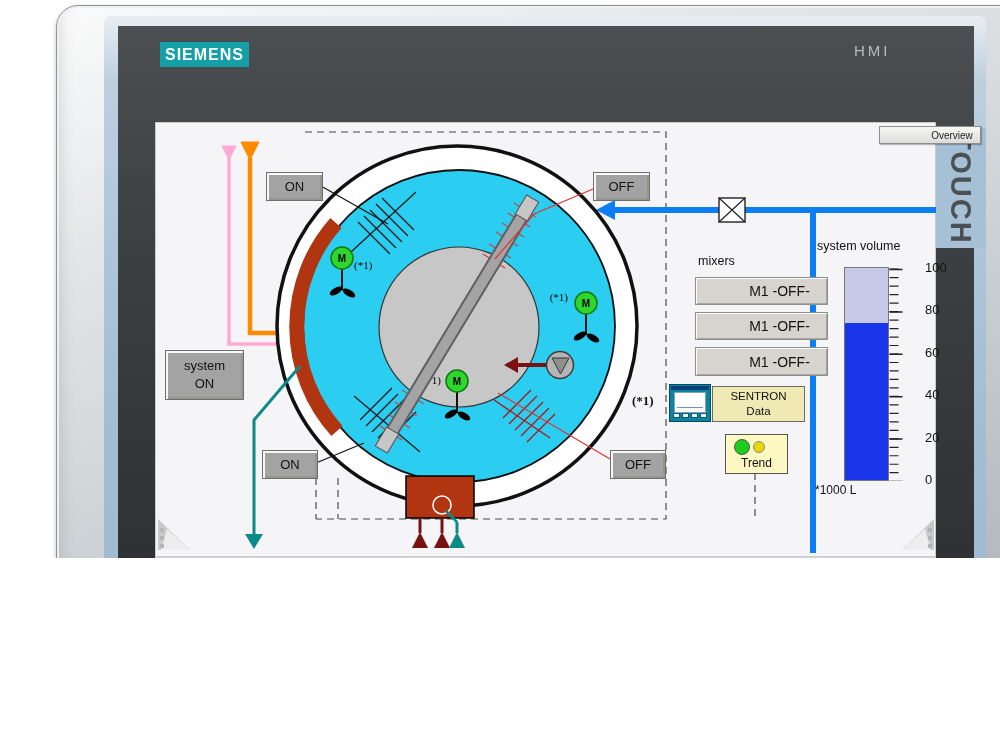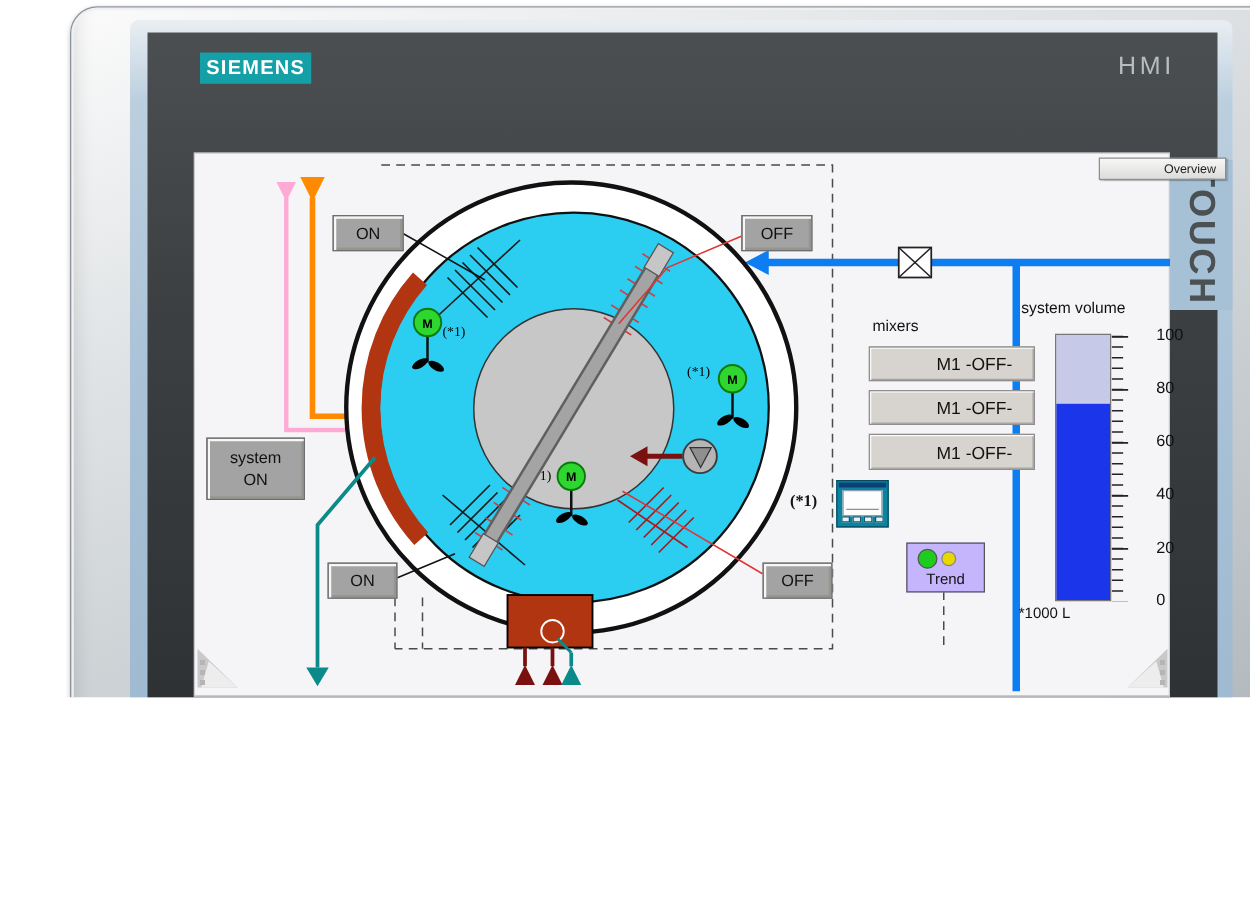--- a/index.html
+++ b/index.html
@@ -12,21 +12,21 @@
          box-shadow:inset 0 0 0 2px #eef0f1, inset 0 -14px 18px rgba(0,0,0,.18), 0 2px 4px rgba(0,0,0,.25);}
   .frame-seam{position:absolute;left:20px;right:20px;bottom:12px;height:1px;background:#8f959a;opacity:.7;}
   .strip{position:absolute;left:56px;top:16px;width:882px;height:645px;border-radius:7px;
          background:linear-gradient(180deg,#e9eef2 0%,#bccfdf 10%,#a5bfd5 55%,#9db8cf 100%);}
   .bezel{position:absolute;left:70px;top:26px;width:856px;height:622px;
          background:linear-gradient(180deg,#4b4f51 0%,#3c4042 35%,#2b2e30 100%);}
   .brand{position:absolute;left:112px;top:42px;width:89px;height:25px;background:#14a0a6;
          color:#fff;font-weight:bold;font-size:16px;letter-spacing:1px;
          display:flex;align-items:center;justify-content:center;}
   .model{position:absolute;left:806px;top:42px;width:86px;height:24px;color:#b7bdbf;
-         font-size:20px;letter-spacing:3px;text-align:right;}
+         font-size:15px;letter-spacing:3px;text-align:left;}
   .touch-tab{position:absolute;left:887px;top:128px;width:51px;height:120px;background:#a6c0d6;
          display:flex;align-items:center;justify-content:center;}
   .touch-tab span{writing-mode:vertical-rl;font-size:29px;font-weight:bold;color:#4b5053;letter-spacing:2px;}
   
   .page{position:absolute;left:107px;top:122px;width:781px;height:435px;background:#f5f5f7;
         box-shadow:inset 0 0 0 1px #c9cacc;}
   .page-gap{position:absolute;left:107px;top:557px;width:781px;height:11px;background:#d2d5d7;}
   svg.proc{position:absolute;left:0;top:0;width:1000px;height:735px;pointer-events:none;}
   
   .btn3d{position:absolute;display:flex;align-items:center;justify-content:center;
@@ -37,21 +37,21 @@
          background:#d7d4cf;border:1px solid #8f8f8f;color:#111;font-size:14px;
          box-shadow:inset 1px 1px 0 #fbfbfa, inset -1px -1px 0 #a6a49f;cursor:pointer;padding-left:36px;}
   .overview-btn{position:absolute;left:831px;top:126px;width:56px;height:16px;
          background:linear-gradient(#f7f7f7,#dcdcda);border:1px solid #8e8e8e;color:#222;
          font-size:10px;display:flex;align-items:center;justify-content:center;cursor:pointer;
          box-shadow:1px 1px 1px rgba(0,0,0,.25);padding-left:44px;}
   .lbl{position:absolute;color:#111;}
   .sentron-btn{position:absolute;left:664px;top:386px;width:91px;height:34px;background:#efe9b4;
          border:1px solid #6b6b6b;color:#111;font-size:11.5px;line-height:1.3;text-align:center;
          display:flex;flex-direction:column;align-items:center;justify-content:center;cursor:pointer;}
-  .trend-btn{position:absolute;left:677px;top:434px;width:61px;height:38px;background:#c4b5fd;
+  .trend-btn{position:absolute;left:677px;top:434px;width:61px;height:38px;background:#fef9c3;
          border:1px solid #555;cursor:pointer;font-size:12px;color:#111;}
   .trend-btn .t-label{position:absolute;left:0;right:0;bottom:3px;text-align:center;}
   .led{position:absolute;border-radius:50%;}
   .sdev{position:absolute;left:621px;top:384px;width:42px;height:38px;background:#0c84a0;
         border:1px solid #064a5e;box-sizing:border-box;}
   .sdev-top{position:absolute;left:1px;right:1px;top:1px;height:4px;background:#0a3f77;}
   .sdev-screen{position:absolute;left:4px;right:4px;top:7px;height:19px;background:#fdfdfd;border:1px solid #8aa0b0;}
   .sdev-screen i{position:absolute;left:2px;right:2px;bottom:4px;height:1px;background:#7d93a5;}
   .sdev-btns{position:absolute;left:3px;right:3px;bottom:3px;height:5px;display:flex;gap:2px;}
   .sdev-btns b{flex:1;background:#e8f2f5;border:1px solid #0b5a70;}
@@ -257,20 +257,24 @@
     <div class="sdev-screen">
         <i></i>
       </div>
     <div class="sdev-btns">
         <b></b>
         <b></b>
         <b></b>
         <b></b>
       </div>
   </div>
+  <div class="sentron-btn">
+    <span>SENTRON</span>
+    <span>Data</span>
+  </div>
 
   <div class="trend-btn">
     <span class="led" style="left:8px;top:4px;width:14px;height:14px;background:#1ecc1e;border:1px solid #555;"></span>
     <span class="led" style="left:27px;top:6px;width:10px;height:10px;background:#e8d800;border:1px solid #888;"></span>
     <span class="t-label">Trend</span>
   </div>
 
   <div class="lbl" style="left:769px;top:239px;font-size:12.5px;">system volume</div>
   <div class="tick-lbl" style="top:260px;">100</div>
   <div class="tick-lbl" style="top:302px;">80</div>

